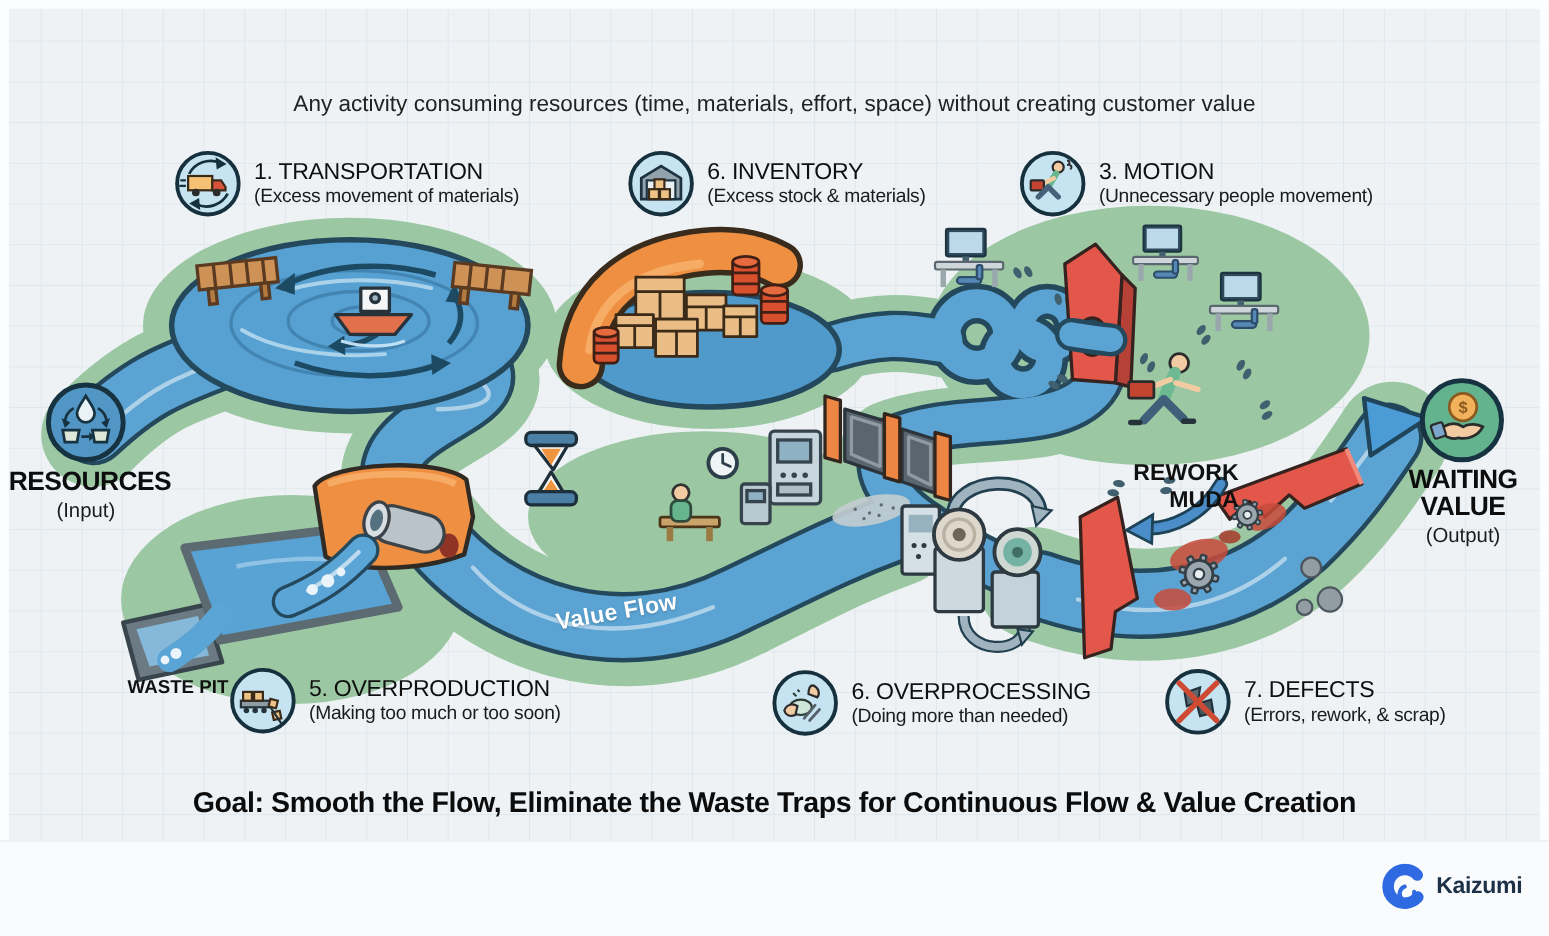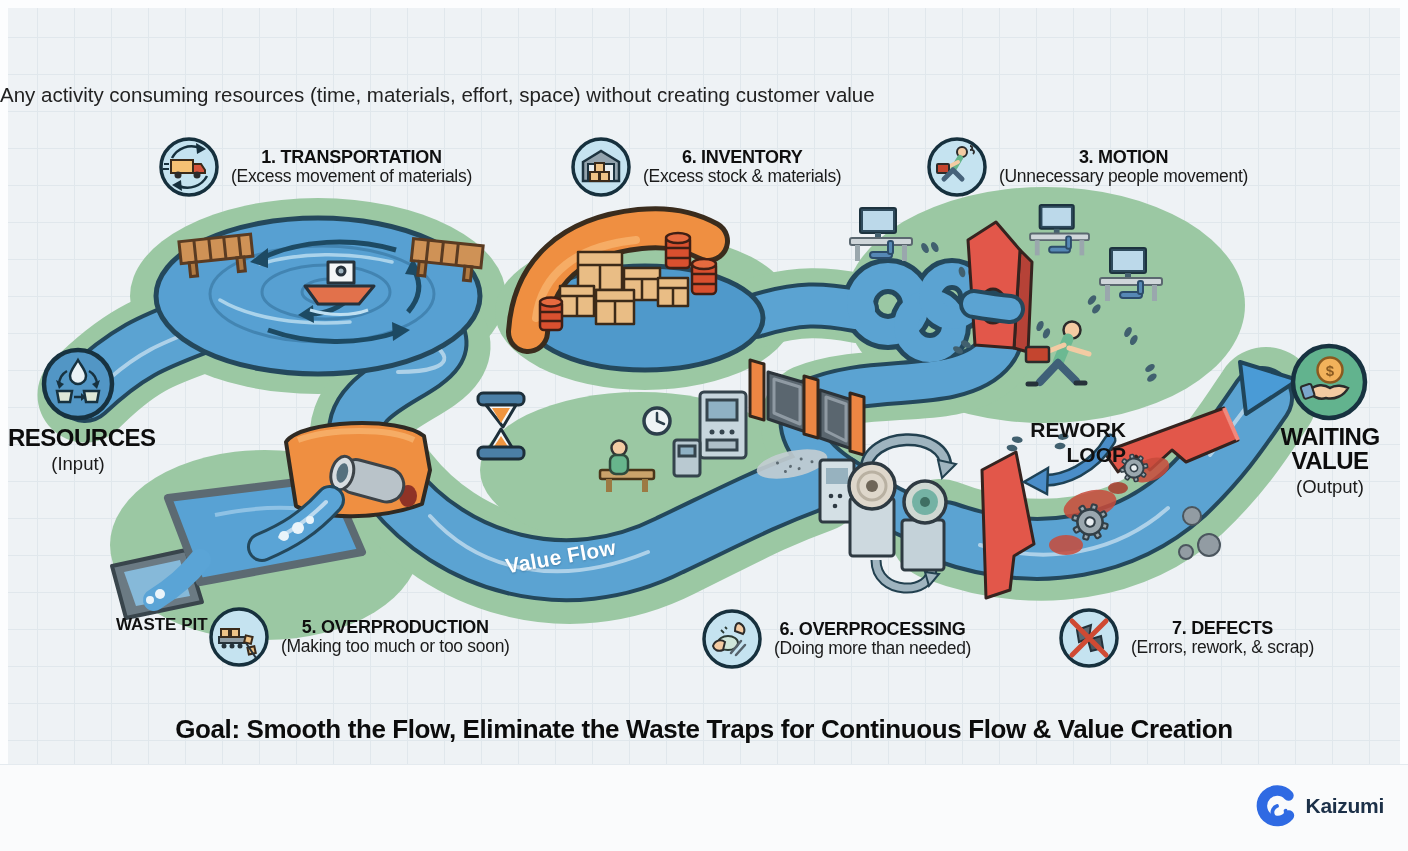--- a/index.html
+++ b/index.html
@@ -8,25 +8,25 @@
     font-family:"Liberation Sans",sans-serif;color:#121212;
     background-color:#eef2f5;
     background-image:linear-gradient(#e0e7ec 1px,transparent 1px),
                      linear-gradient(90deg,#e0e7ec 1px,transparent 1px);
     background-size:37px 37px;
     box-shadow:inset 0 0 0 8px #fcfdfe;
   }
   .abs{position:absolute;}
   #title{top:24px;left:0;width:100%;text-align:center;
     font-size:47px;font-weight:bold;letter-spacing:-1px;color:#1e3a52;}
-  #subtitle{top:83px;left:0;width:100%;text-align:left;
+  #subtitle{top:83px;left:0;width:100%;text-align:center;
     font-size:20.5px;font-weight:500;color:#222;}
   .wlabel{display:flex;align-items:center;gap:11px;}
   .wlabel .txt{line-height:1.12;}
-  .wlabel .ttl{font-size:18px;font-weight:bold;letter-spacing:-.3px;color:#0f0f0f;white-space:nowrap;text-align:center;}
+  .wlabel .ttl{font-size:21px;font-weight:normal;letter-spacing:-.3px;color:#0f0f0f;white-space:nowrap;}
   .wlabel .sub{font-size:17.5px;letter-spacing:-.3px;color:#1b1b1b;white-space:nowrap;}
   .icircle{width:62px;height:62px;flex:0 0 auto;}
   .endpt{text-align:center;}
   .endpt .ttl{font-size:24px;font-weight:bold;letter-spacing:-.5px;line-height:1.0;color:#0d0d0d;}
   .endpt .sub{font-size:18.5px;color:#1b1b1b;margin-top:3px;}
   #waiting-label .ttl{font-size:21px;font-weight:bold;letter-spacing:-.3px;}
   #waiting-label .sub{font-size:17.5px;width:140px;line-height:1.2;}
   #valueflow{top:545px;left:505px;transform:rotate(-10deg);
     font-size:21px;font-weight:bold;color:#ffffff;letter-spacing:.3px;
     text-shadow:0 1px 2px rgba(30,70,100,.35);}
@@ -489,21 +489,21 @@
 </div>
 <div class="abs endpt" style="top:425px;left:1272px;width:116px">
   <div class="ttl">WAITING</div>
   <div class="ttl">VALUE</div>
   <div class="sub">(Output)</div>
 </div>
 
 <div class="abs" id="valueflow">Value Flow</div>
 <div class="abs" id="rework">
   <div>REWORK</div>
-  <div>LOOP</div>
+  <div>MUDA</div>
 </div>
 <div class="abs" id="wastepit">WASTE PIT</div>
 
 <div class="abs" id="footer">
   <div id="brand">
     <svg width="42" height="42" viewBox="0 0 44 44">
       <path d="M34,11 A16,16 0 1 0 34.5,32" fill="none" stroke="#2f6ae3" stroke-width="11" stroke-linecap="round"></path>
       <path d="M22,22 A7,7 0 1 0 31,27" fill="none" stroke="#2f6ae3" stroke-width="4" stroke-linecap="round"></path>
     </svg>
     <span class="bname">Kaizumi</span>

